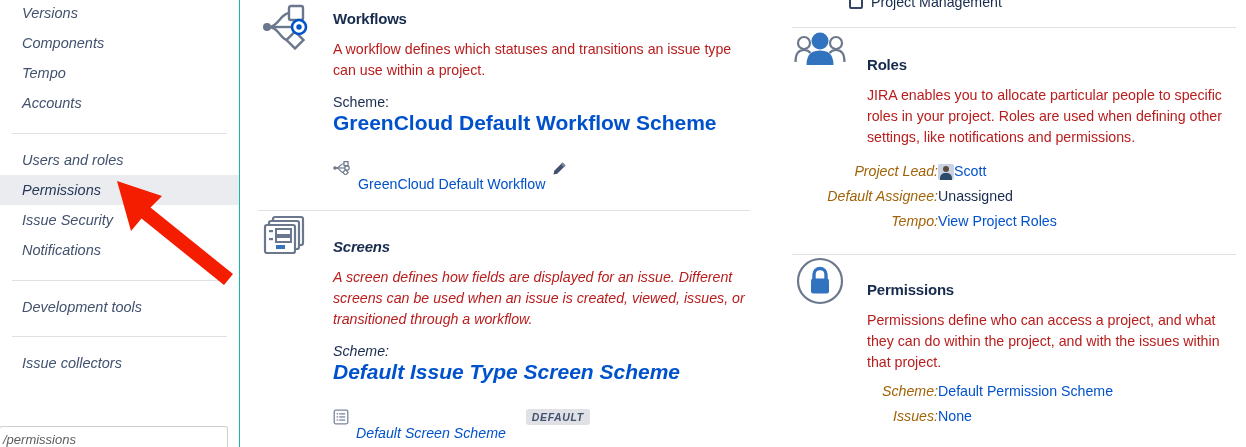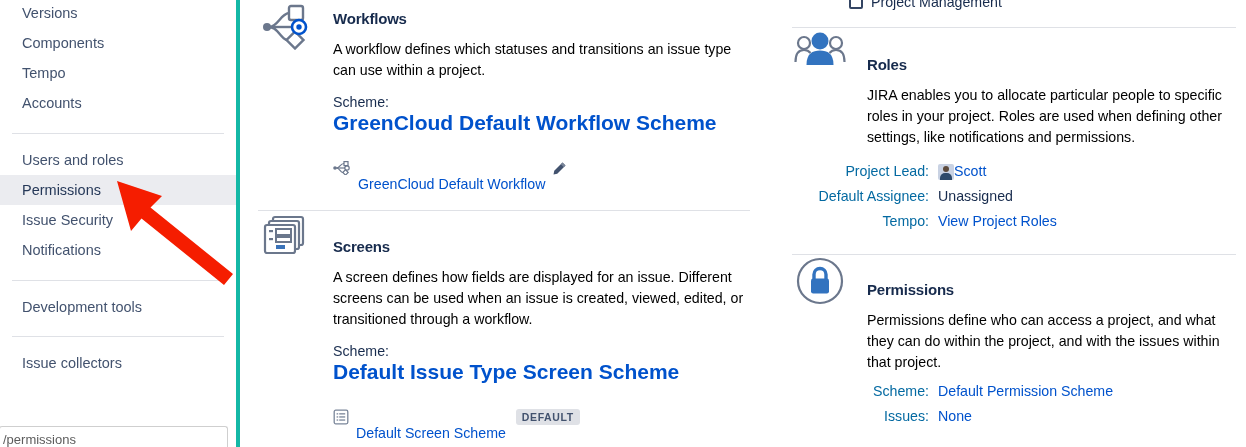--- a/index.html
+++ b/index.html
@@ -16,21 +16,22 @@
     width: 1246px; height: 447px;
     background: #fff;
   }
 
   
   #sidebar {
     position: absolute;
     left: 0; top: 0;
     width: 240px; height: 447px;
     background: #ffffff;
-    border-right: 4px solid #14b8a6;
+    border-right: 1px solid #14b8a6;
+    font-style: italic;
   }
   .nav-item {
     position: relative;
     height: 30px;
     line-height: 30px;
     padding-left: 22px;
     font-size: 14.5px;
     color: #42526e;
     white-space: nowrap;
     cursor: pointer;
@@ -73,21 +74,21 @@
     font-size: 15px;
     font-weight: bold;
     color: #172b4d;
     margin: 0 0 9px 0;
     line-height: 22px;
     letter-spacing: -0.2px;
   }
   .section-desc {
     font-size: 14.2px;
     line-height: 21px;
-    color: #000000;
+    color: #b91c1c;
     margin: 0 0 11px 0;
   }
   .scheme-label {
     font-size: 14.2px;
     color: #172b4d;
     line-height: 20px;
   }
   .scheme-link {
     display: block;
     font-size: 21px;
@@ -115,21 +116,21 @@
   .lozenge {
     display: inline-block;
     background: #dfe1e6;
     color: #42526e;
     font-size: 10.5px;
     font-weight: bold;
     letter-spacing: 0.6px;
     padding: 2px 6px 1px 6px;
     border-radius: 3px;
     line-height: 13px;
-    margin-left: 3px;
+    margin-left: 13px;
   }
   .hr {
     height: 1px;
     background: #dfe1e6;
     border: 0;
     margin: 0;
   }
 
   
   .dl {
@@ -138,23 +139,23 @@
   }
   .dl-row {
     display: flex;
     align-items: center;
     line-height: 25px;
     min-height: 25px;
   }
   .dl-term {
     width: 146px;
     text-align: right;
-    color: #0369a1;
-    padding-right: 9px;
+    color: #a16207;
     flex: 0 0 auto;
+    font-style: italic;
   }
   .dl-def {
     color: #172b4d;
     display: flex;
     align-items: center;
     gap: 0;
   }
   .dl-def a {
     color: #0052cc;
     text-decoration: none;
@@ -332,35 +333,35 @@
           <svg width="15" height="15" viewBox="0 0 16 16" aria-hidden="true">
             <path d="M11.2 1.6 L14.4 4.8 L5.6 13.6 L1.6 14.4 L2.4 10.4 Z" fill="#42526e"></path>
             <path d="M11.2 1.6 L14.4 4.8 L12.6 6.6 L9.4 3.4 Z" fill="#7a869a"></path>
           </svg>
         </span>
       </div>
     </div>
 
     <hr class="hr" style="margin-top:16px; margin-bottom:0;">
 
-    <div class="section" style="padding-top:25px;">
+    <div class="section" style="padding-top:25px;font-style:italic;">
       <div class="section-icon">
         <svg width="46" height="44" viewBox="0 0 46 44" aria-hidden="true">
           <rect x="10" y="2" width="30" height="28" rx="2" fill="#fff" stroke="#6b778c" stroke-width="2.2"></rect>
           <rect x="6" y="6" width="30" height="28" rx="2" fill="#fff" stroke="#6b778c" stroke-width="2.2"></rect>
           <rect x="2" y="10" width="30" height="28" rx="2" fill="#fff" stroke="#6b778c" stroke-width="2.2"></rect>
           <rect x="6" y="15" width="4" height="2.2" fill="#6b778c"></rect>
           <rect x="13" y="14" width="15" height="6" fill="none" stroke="#6b778c" stroke-width="2"></rect>
           <rect x="6" y="23" width="4" height="2.2" fill="#6b778c"></rect>
           <rect x="13" y="22" width="15" height="5" fill="none" stroke="#6b778c" stroke-width="2"></rect>
           <rect x="13" y="30" width="9" height="4" fill="#3b73b9"></rect>
         </svg>
       </div>
       <h2 class="section-title">Screens</h2>
-      <p class="section-desc">A screen defines how fields are displayed for an issue. Different screens can be used when an issue is created, viewed, edited, or transitioned through a workflow.</p>
+      <p class="section-desc">A screen defines how fields are displayed for an issue. Different screens can be used when an issue is created, viewed, issues, or transitioned through a workflow.</p>
       <div class="scheme-label">Scheme:</div>
       <a class="scheme-link">Default Issue Type Screen Scheme</a>
       <div class="item-row">
         <span style="display:inline-flex;">
           <svg width="16" height="16" viewBox="0 0 16 16" aria-hidden="true">
             <rect x="1.2" y="1.2" width="13.6" height="13.6" rx="1.5" fill="none" stroke="#7a869a" stroke-width="1.3"></rect>
             <rect x="3.6" y="4.2" width="1.6" height="1.3" fill="#7a869a"></rect>
             <rect x="6.2" y="4.2" width="6" height="1.3" fill="#7a869a"></rect>
             <rect x="3.6" y="7.3" width="1.6" height="1.3" fill="#7a869a"></rect>
             <rect x="6.2" y="7.3" width="6" height="1.3" fill="#7a869a"></rect>

